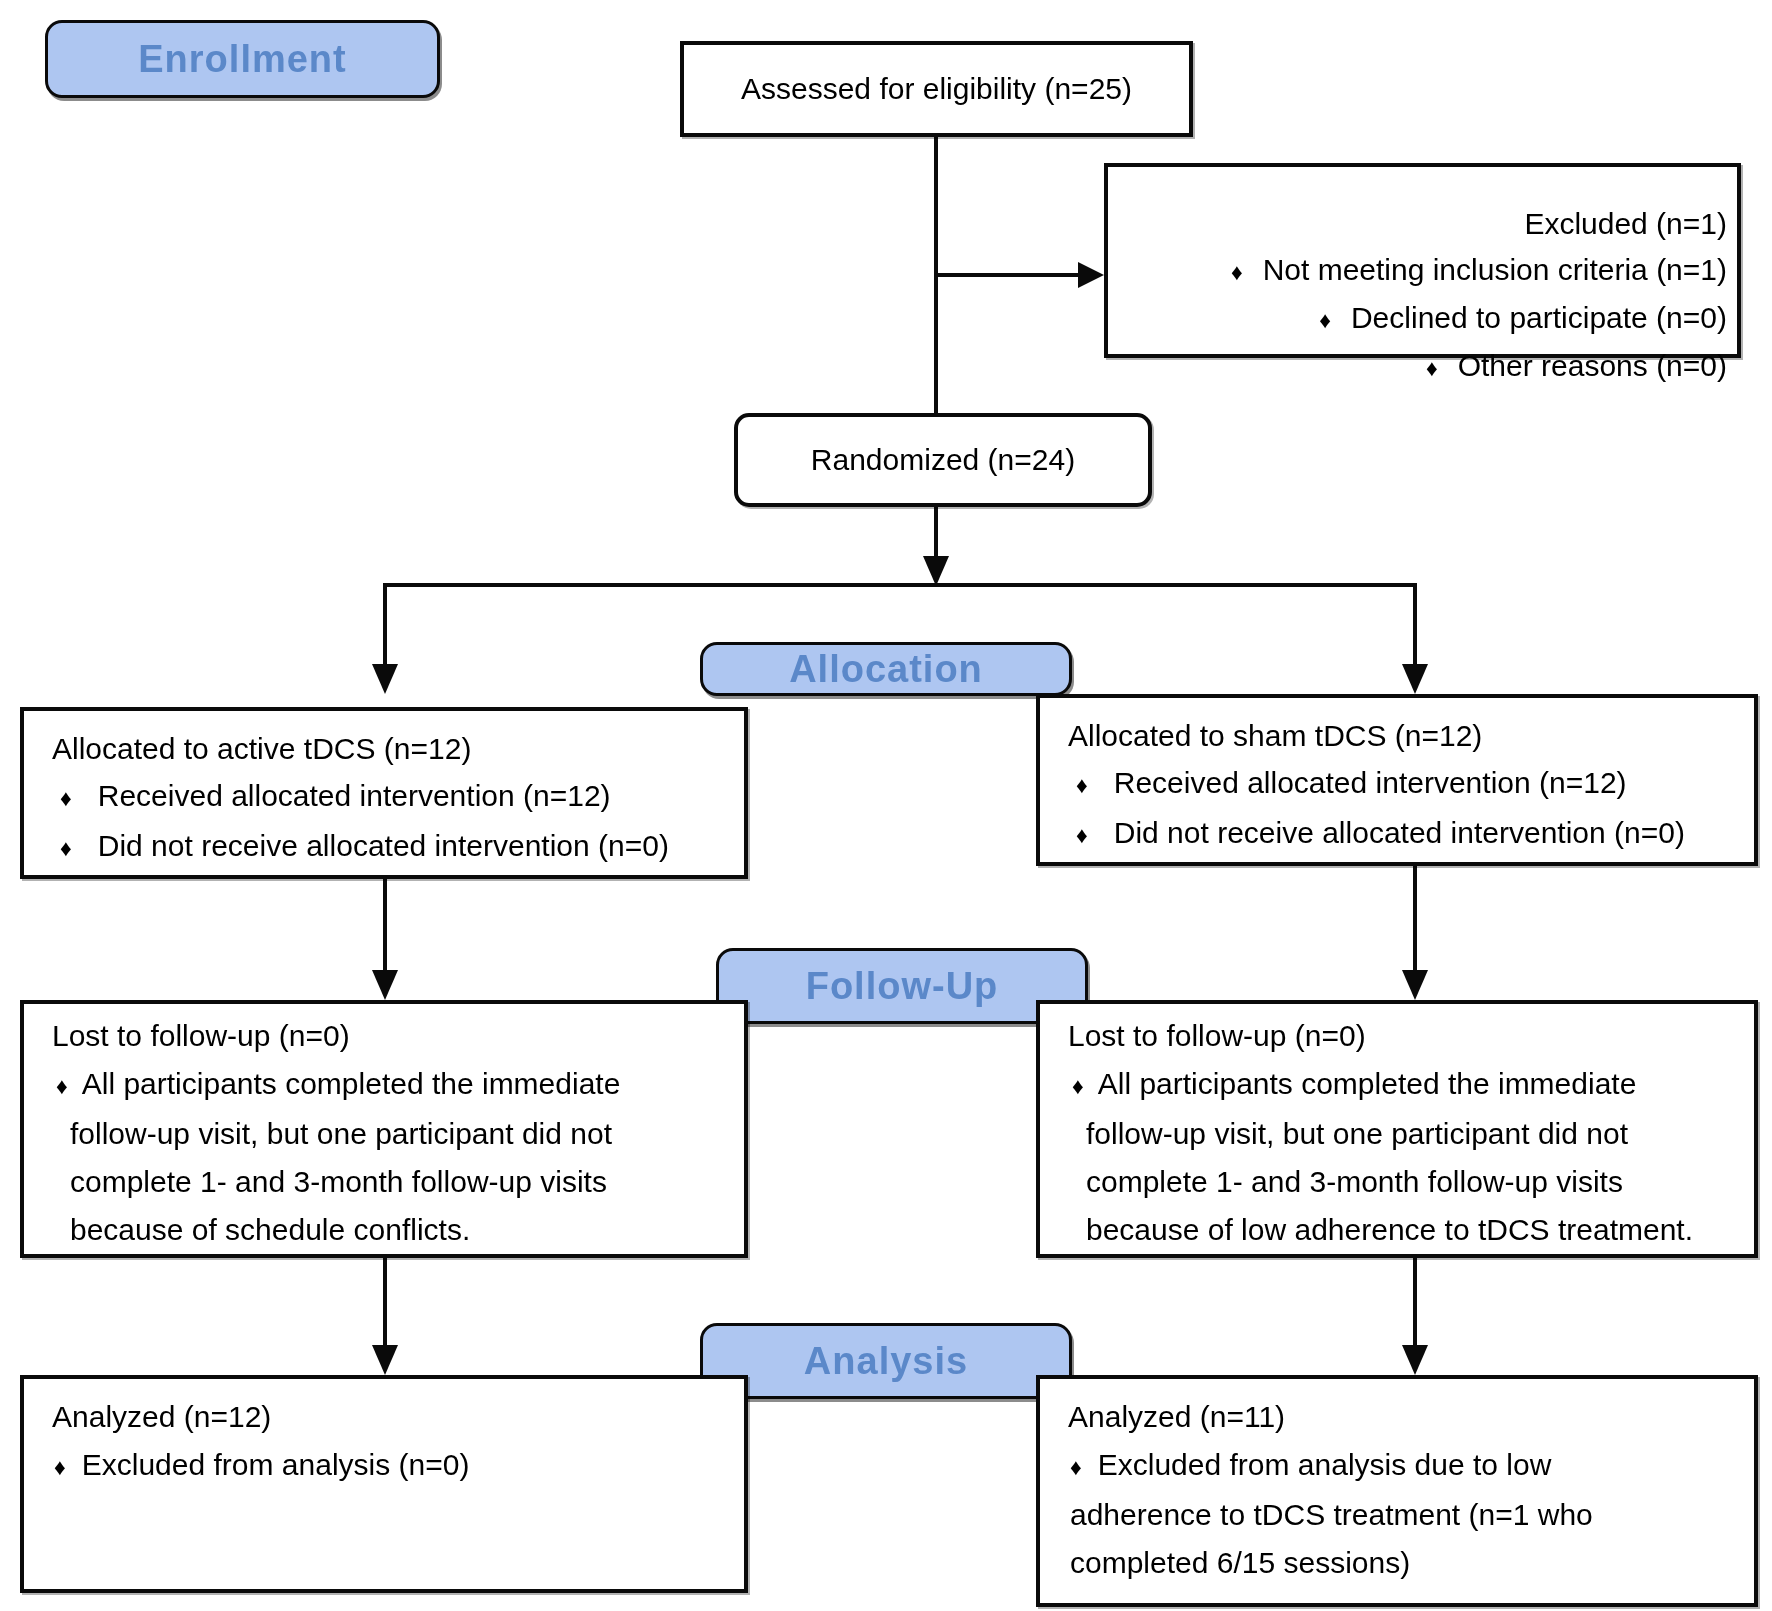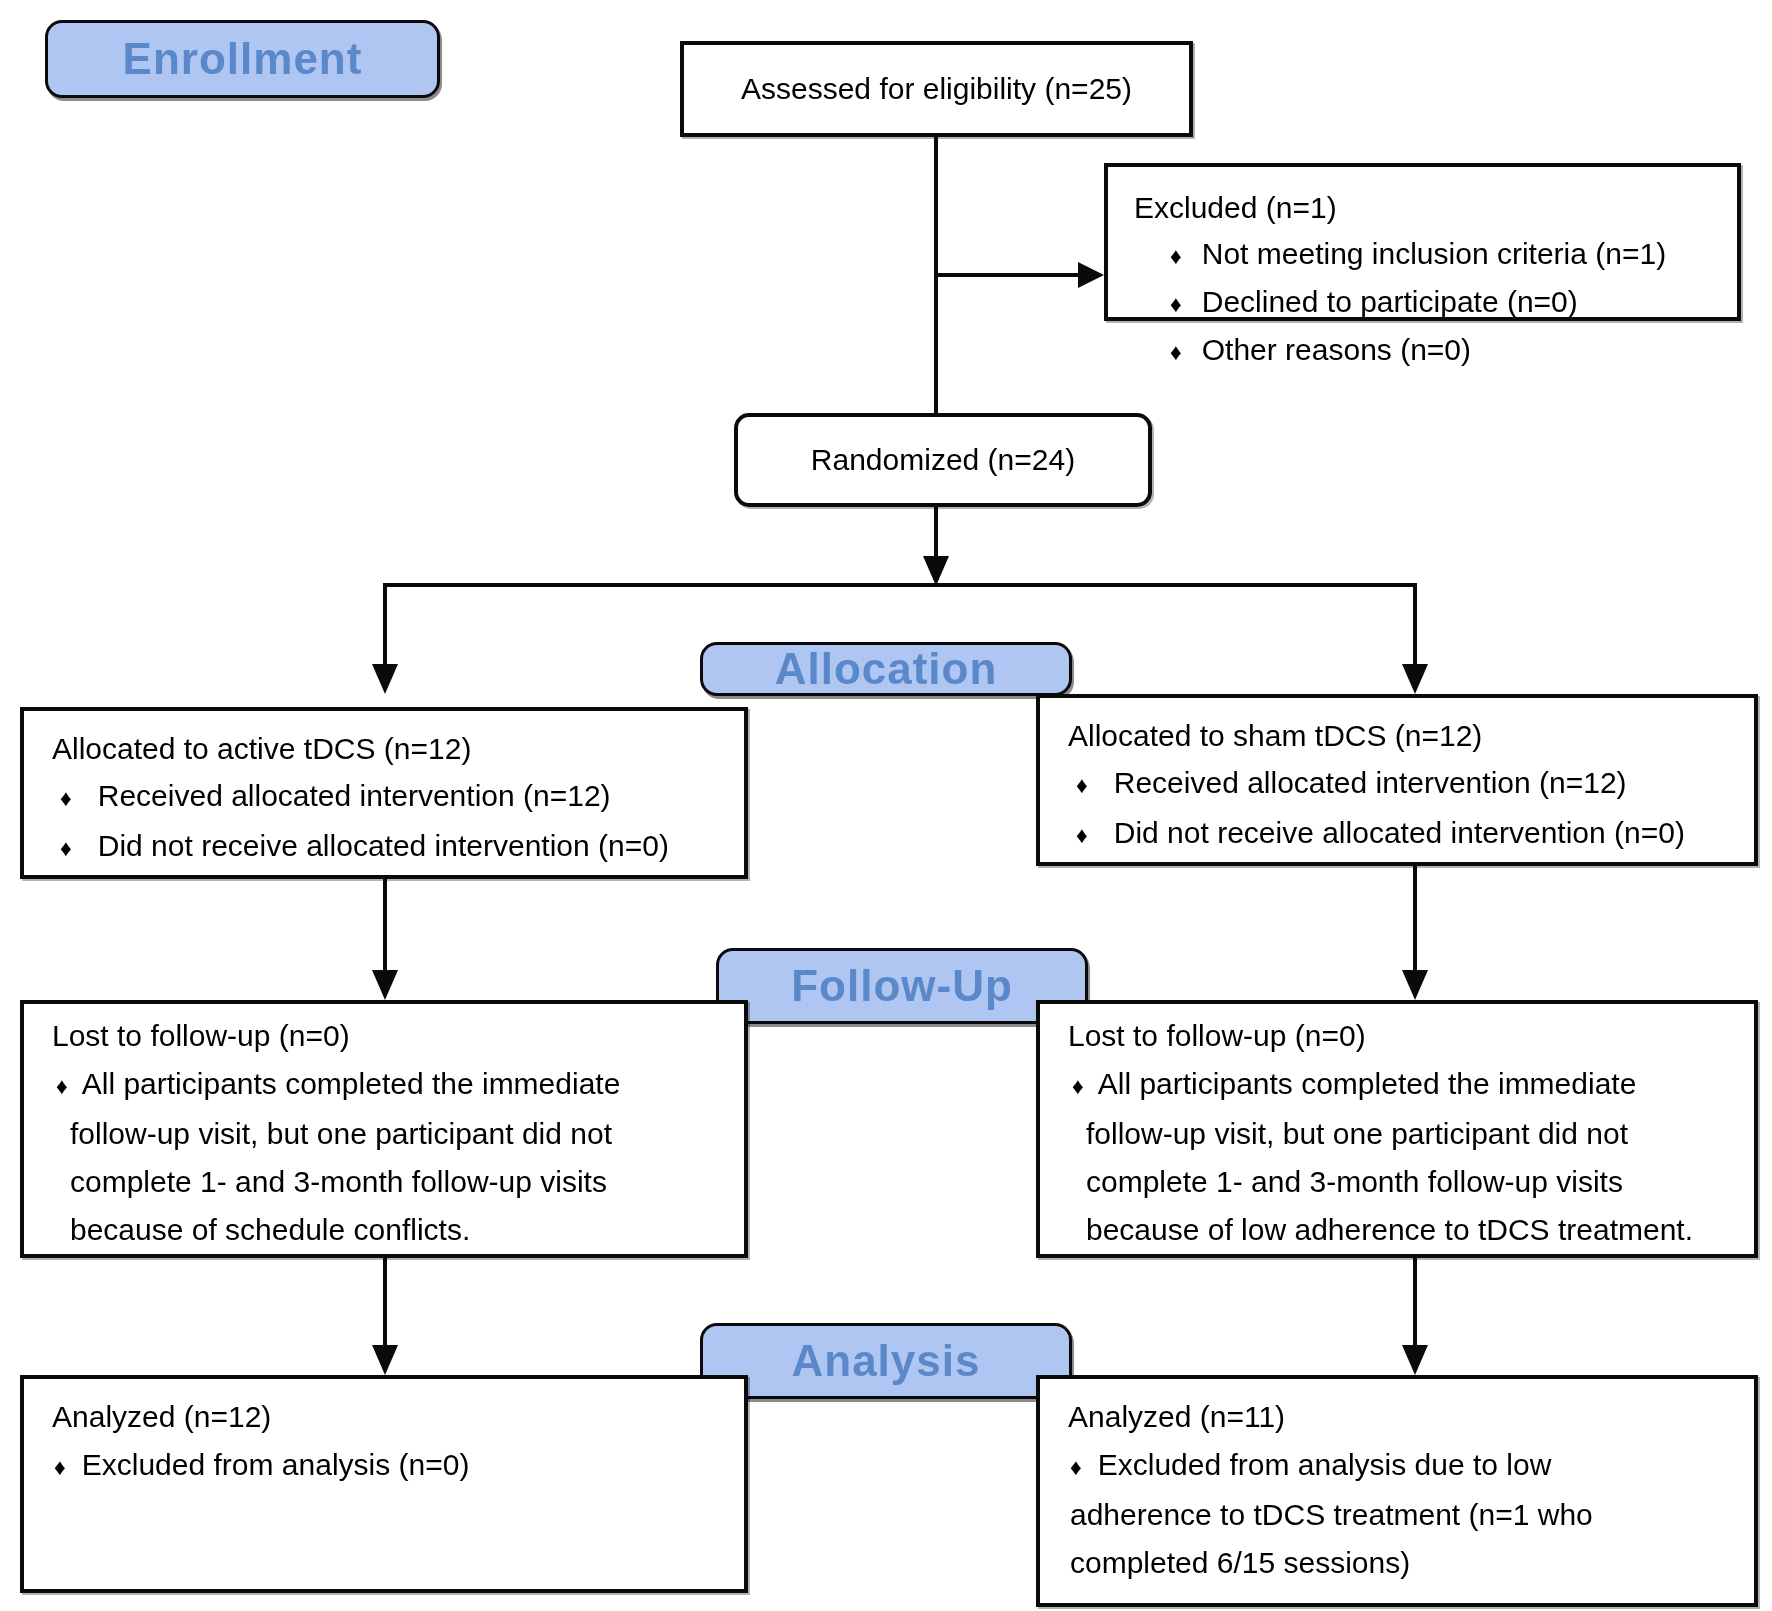--- a/index.html
+++ b/index.html
@@ -14,35 +14,35 @@
     box-shadow:2px 2px 0 rgba(0,0,0,0.30);
   }
   .box.center{display:flex;align-items:center;justify-content:center;}
   .row{white-space:nowrap;}
   .d{font-size:23px;}
   
   .badge{
     position:absolute;background:var(--badge-fill,#aec6f1);
     border:3px solid #0a0a0a;border-radius:17px;box-sizing:border-box;
     display:flex;align-items:center;justify-content:center;
-    font-weight:bold;font-size:44px;color:var(--badge-text,#5b88c9);
+    font-weight:bold;font-size:38px;color:var(--badge-text,#5b88c9);
     box-shadow:2px 3px 0 rgba(0,0,0,0.45);letter-spacing:1px;
   }
   
   .vline,.hline{position:absolute;background:#0a0a0a;}
   .arrow-down{position:absolute;width:0;height:0;
     border-left:13px solid transparent;border-right:13px solid transparent;
     border-top:30px solid #0a0a0a;}
   .arrow-right{position:absolute;width:0;height:0;
     border-top:13px solid transparent;border-bottom:13px solid transparent;
     border-left:26px solid #0a0a0a;}
   
   #badge-enrollment{left:45px;top:20px;width:395px;height:78px;}
   #box-assessed{left:680px;top:41px;width:513px;height:96px;}
-  #box-excluded{left:1104px;top:163px;width:637px;height:158px;padding:18px 10px 0 26px;line-height:46px;}
+  #box-excluded{left:1104px;top:163px;width:637px;height:195px;padding:34px 10px 0 26px;line-height:46px;text-align:right;}
   #box-excluded .bullet{margin-left:36px;}
   #box-excluded .d{margin-right:20px;}
   #box-randomized{left:734px;top:413px;width:418px;height:94px;border-radius:15px;}
   #badge-allocation{left:700px;top:642px;width:372px;height:54px;}
   #badge-followup{left:700px;top:948px;width:372px;height:76px;margin-left:16px;}
   #badge-analysis{left:700px;top:1323px;width:372px;height:76px;}
 
   .alloc-box{padding:14px 8px 0 28px;line-height:47px;}
   .alloc-box .bullet{margin-left:8px;}
   .alloc-box .d{margin-right:26px;}

